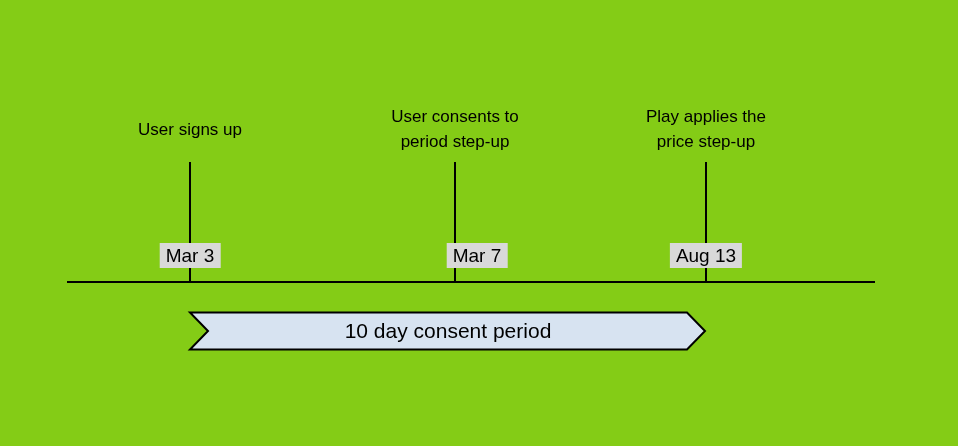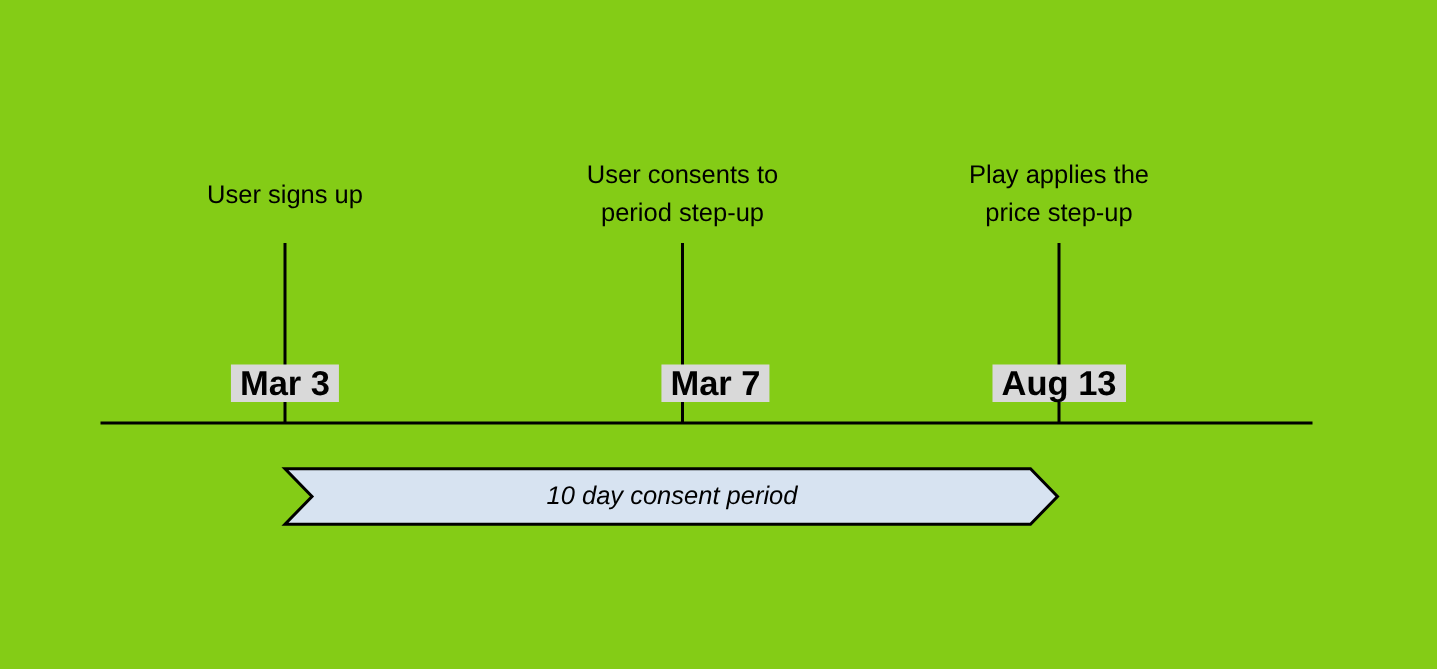--- a/index.html
+++ b/index.html
@@ -33,34 +33,32 @@
     text-align: center;
     font-size: 17px;
     line-height: 25px;
     white-space: pre-line;
   }
   .date-badge {
     position: absolute;
     top: 243px;
     transform: translateX(-50%);
     background: #d9d9d9;
-    font-size: 23px;
+    font-size: 19px;
     line-height: 25px;
     padding: 0 6px;
     white-space: nowrap;
-    font-weight: bold;
   }
   .banner-label {
     position: absolute;
     left: 448px;
     top: 331px;
     transform: translate(-50%, -50%);
-    font-size: 17px;
+    font-size: 21px;
     white-space: nowrap;
-    font-style: italic;
   }
 </style>
 </head>
 <body>
 
 <div class="canvas">
 
   <svg class="shapes" width="958" height="446" viewBox="0 0 958 446">
 
     <line x1="67" y1="282" x2="875" y2="282" stroke="#000000" stroke-width="2"></line>

